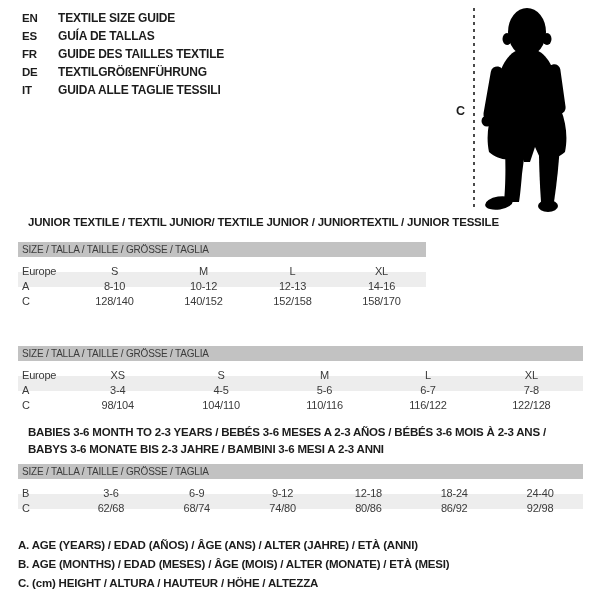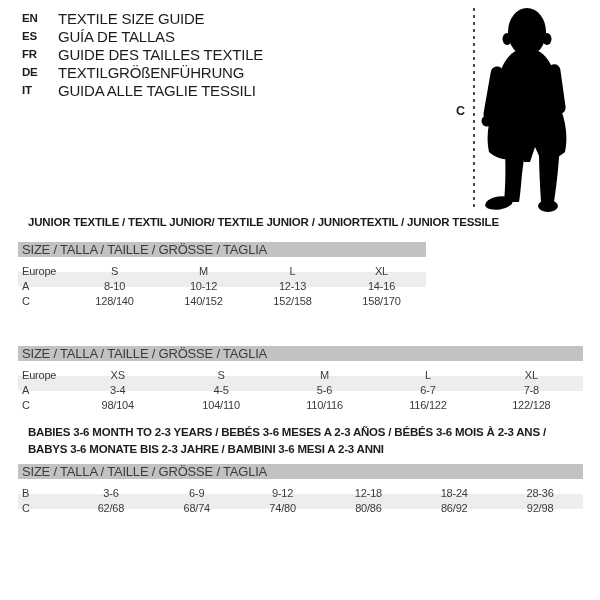--- a/index.html
+++ b/index.html
@@ -4,42 +4,42 @@
 <style>
   html,body { margin:0; padding:0; }
   .page {
     position:relative; width:600px; height:600px; background:#ffffff;
     font-family:"Liberation Sans", sans-serif; color:#1c1c1c; overflow:hidden;
   }
   
   .lang-block { position:absolute; left:22px; top:9px; }
   .lang-row { display:flex; height:18px; align-items:center; }
   .lang-code { flex:0 0 36px; font-weight:bold; font-size:11.5px; letter-spacing:-0.2px; }
-  .lang-label { font-weight:normal; font-size:15px; letter-spacing:-0.2px; white-space:nowrap; }
+  .lang-label { font-weight:bold; font-size:12px; letter-spacing:-0.2px; white-space:nowrap; }
 
   
   .measure-line {
     position:absolute; left:473px; top:8px; width:2px; height:202px;
     background:repeating-linear-gradient(to bottom, #4a4a4a 0 3px, transparent 3px 7px);
   }
   .measure-label { position:absolute; left:456px; top:104px; font-weight:bold; font-size:12.5px; }
   .baby-svg { position:absolute; left:477px; top:4px; width:118px; height:220px; }
 
   
   .sec-title {
     position:absolute; left:18px; font-weight:bold; font-size:11.5px;
     letter-spacing:-0.2px; white-space:nowrap; line-height:13px;margin-left:10px;
   }
   .sec-title sub { font-size:7.5px; }
 
   
   .size-table { position:absolute; left:18px; }
   .size-bar {
     height:15px; line-height:15px; background:#c2c2c2; color:#3c3c3c;
-    font-size:13px; letter-spacing:-0.2px; padding-left:4px; box-sizing:border-box;
+    font-size:10px; letter-spacing:-0.2px; padding-left:4px; box-sizing:border-box;
   }
   .trow { display:flex; height:15px; align-items:center; font-size:11px; color:#3a3a3a; letter-spacing:-0.2px; }
   .trow.stripe { background:#ededed; }
   .trow span { flex:1; text-align:center;margin-top:12px; }
   .trow .c0 { text-align:left; padding-left:4px; box-sizing:border-box; }
   .junior .c0 { flex:0 0 52px; }
   .children .c0 { flex:0 0 48px; }
   .babies .c0 { flex:0 0 50px; }
 
   
@@ -154,27 +154,32 @@
   </div>
   <div class="size-table babies" style="top:464px; width:565px">
     <div class="size-bar">SIZE / TALLA / TAILLE / GRÖSSE / TAGLIA</div>
     <div class="trow">
       <span class="c0">B</span>
       <span>3-6</span>
       <span>6-9</span>
       <span>9-12</span>
       <span>12-18</span>
       <span>18-24</span>
-      <span>28-36</span>
+      <span>24-40</span>
     </div>
     <div class="trow stripe">
       <span class="c0">C</span>
       <span>62/68</span>
       <span>68/74</span>
       <span>74/80</span>
       <span>80/86</span>
       <span>86/92</span>
       <span>92/98</span>
     </div>
   </div>
 
+  <div class="legend-block">
+    <div class="legend-line">A. AGE (YEARS) / EDAD (AÑOS) / ÂGE (ANS) / ALTER (JAHRE) / ETÀ (ANNI)</div>
+    <div class="legend-line">B. AGE (MONTHS) / EDAD (MESES) / ÂGE (MOIS) / ALTER (MONATE) / ETÀ (MESI)</div>
+    <div class="legend-line">C. (cm) HEIGHT / ALTURA / HAUTEUR / HÖHE / ALTEZZA</div>
+  </div>
 
 </div>
 
 </body></html>

